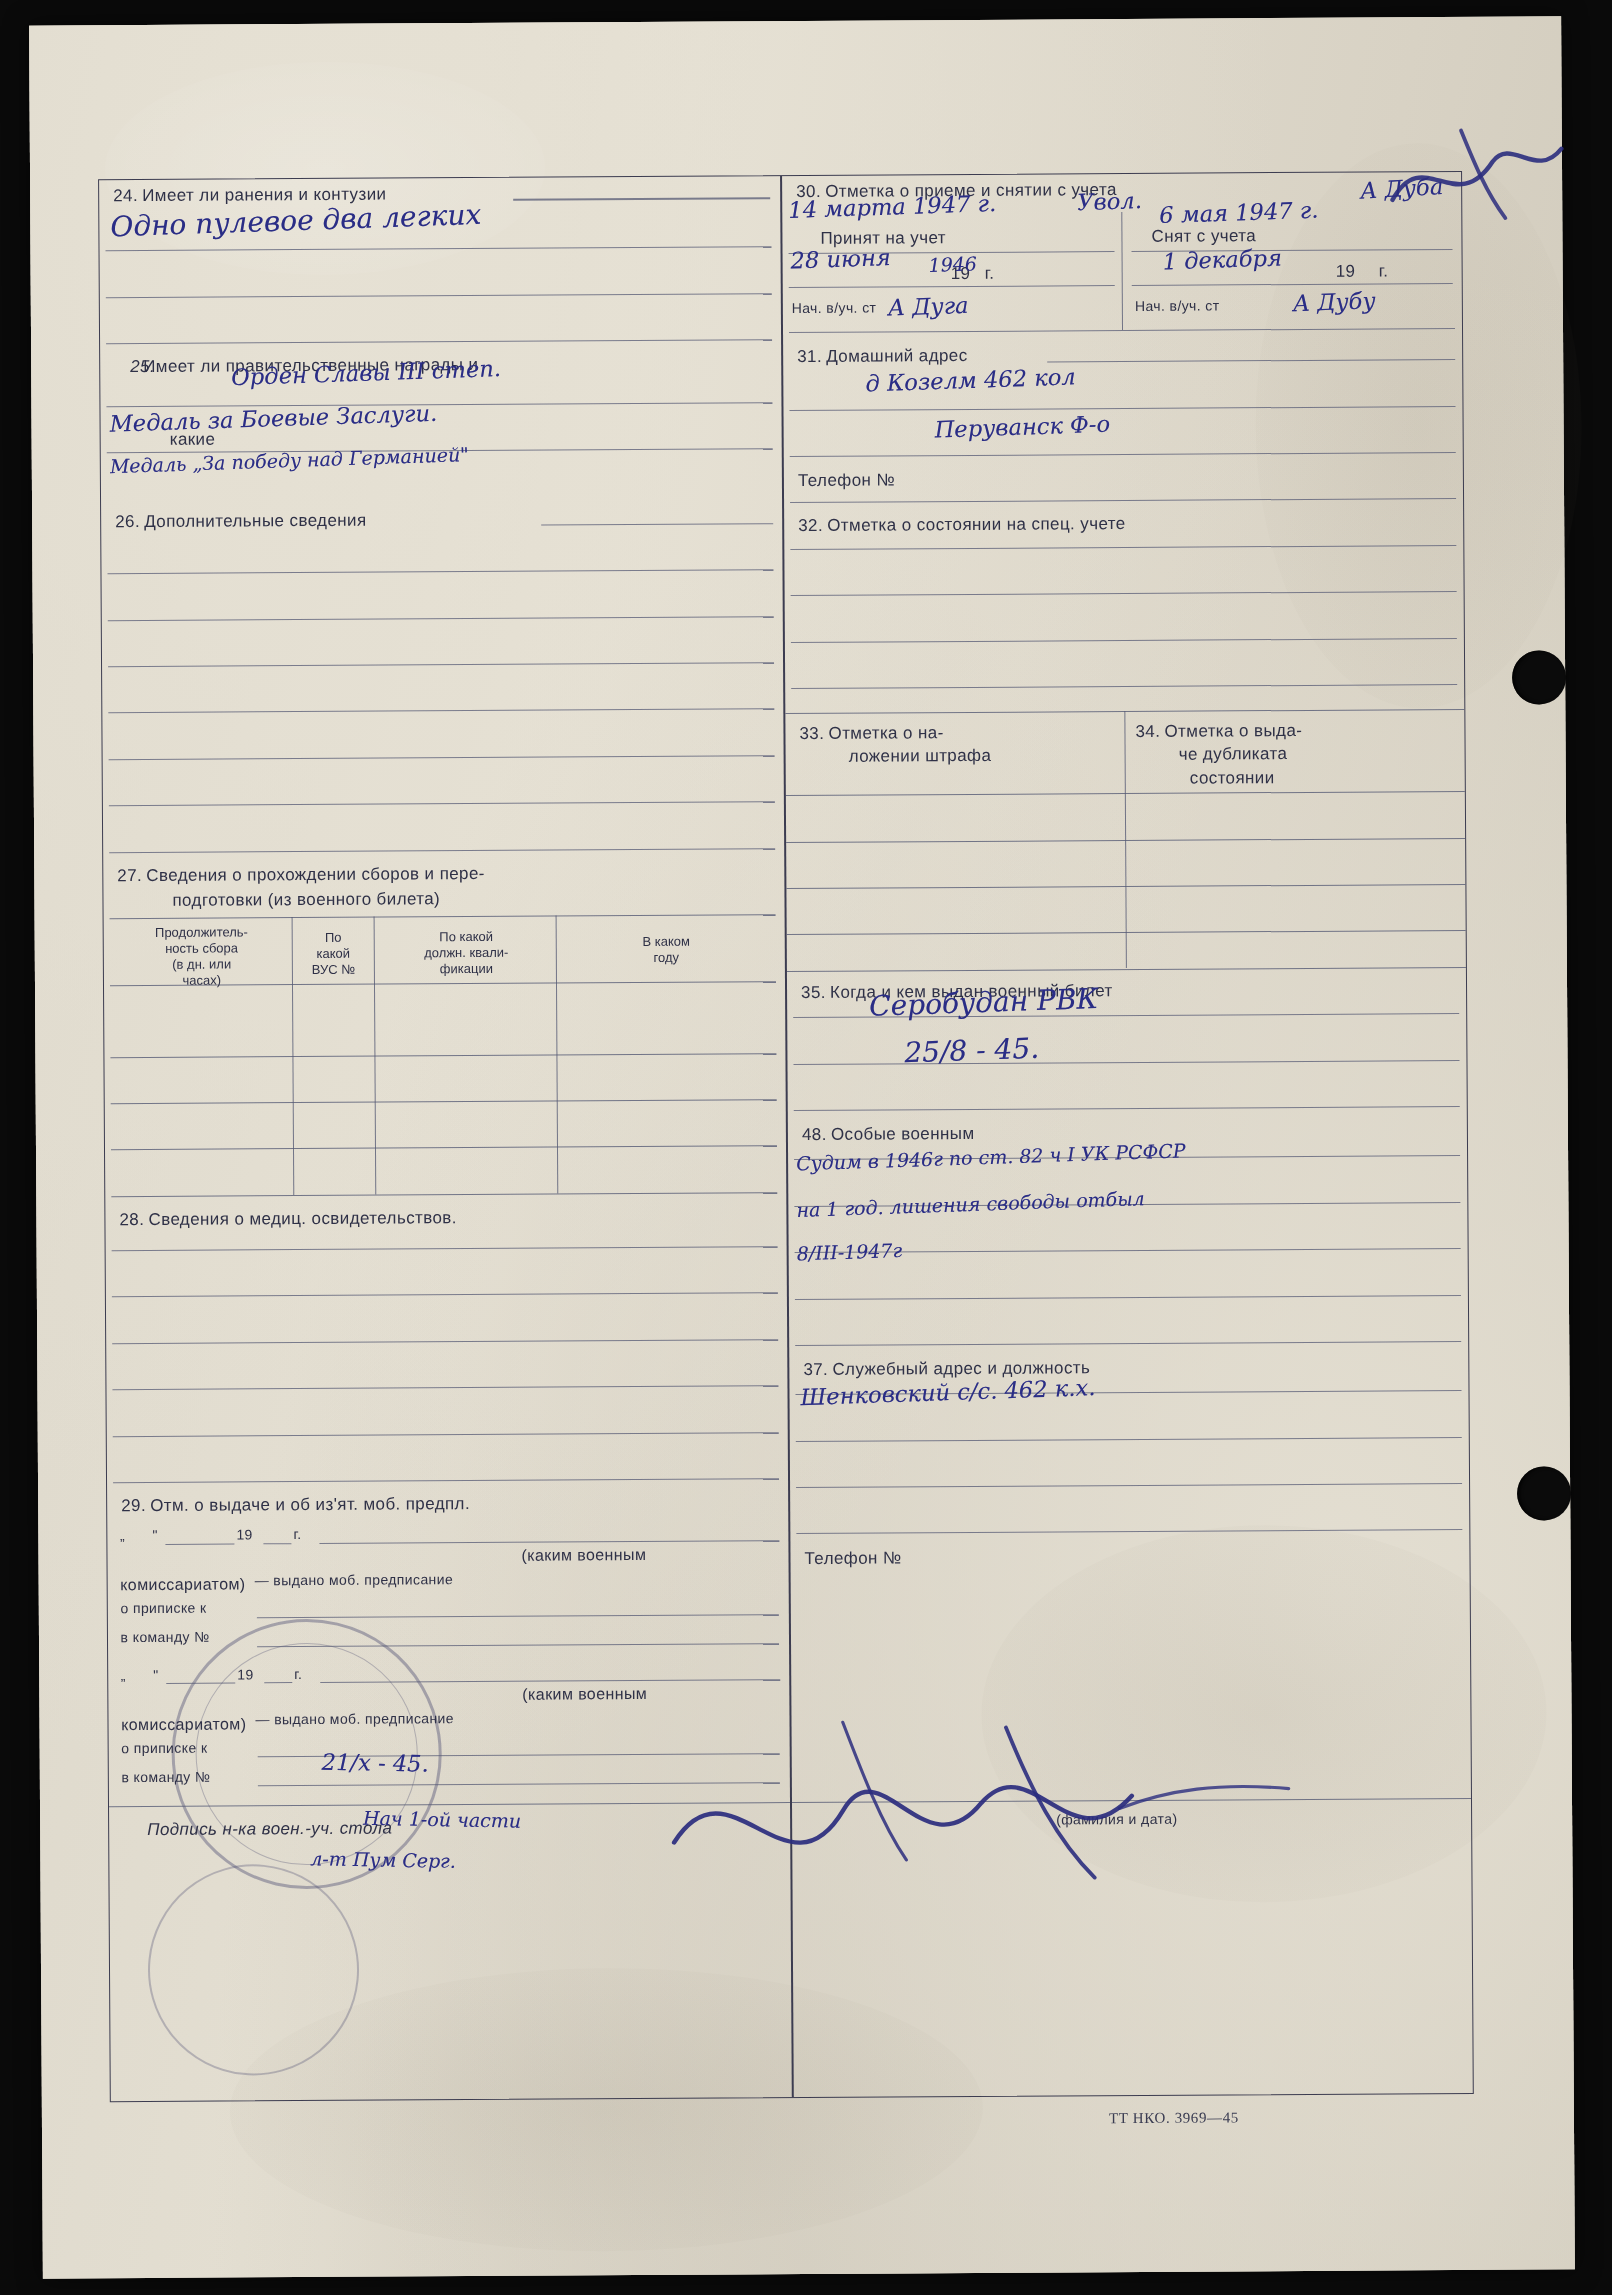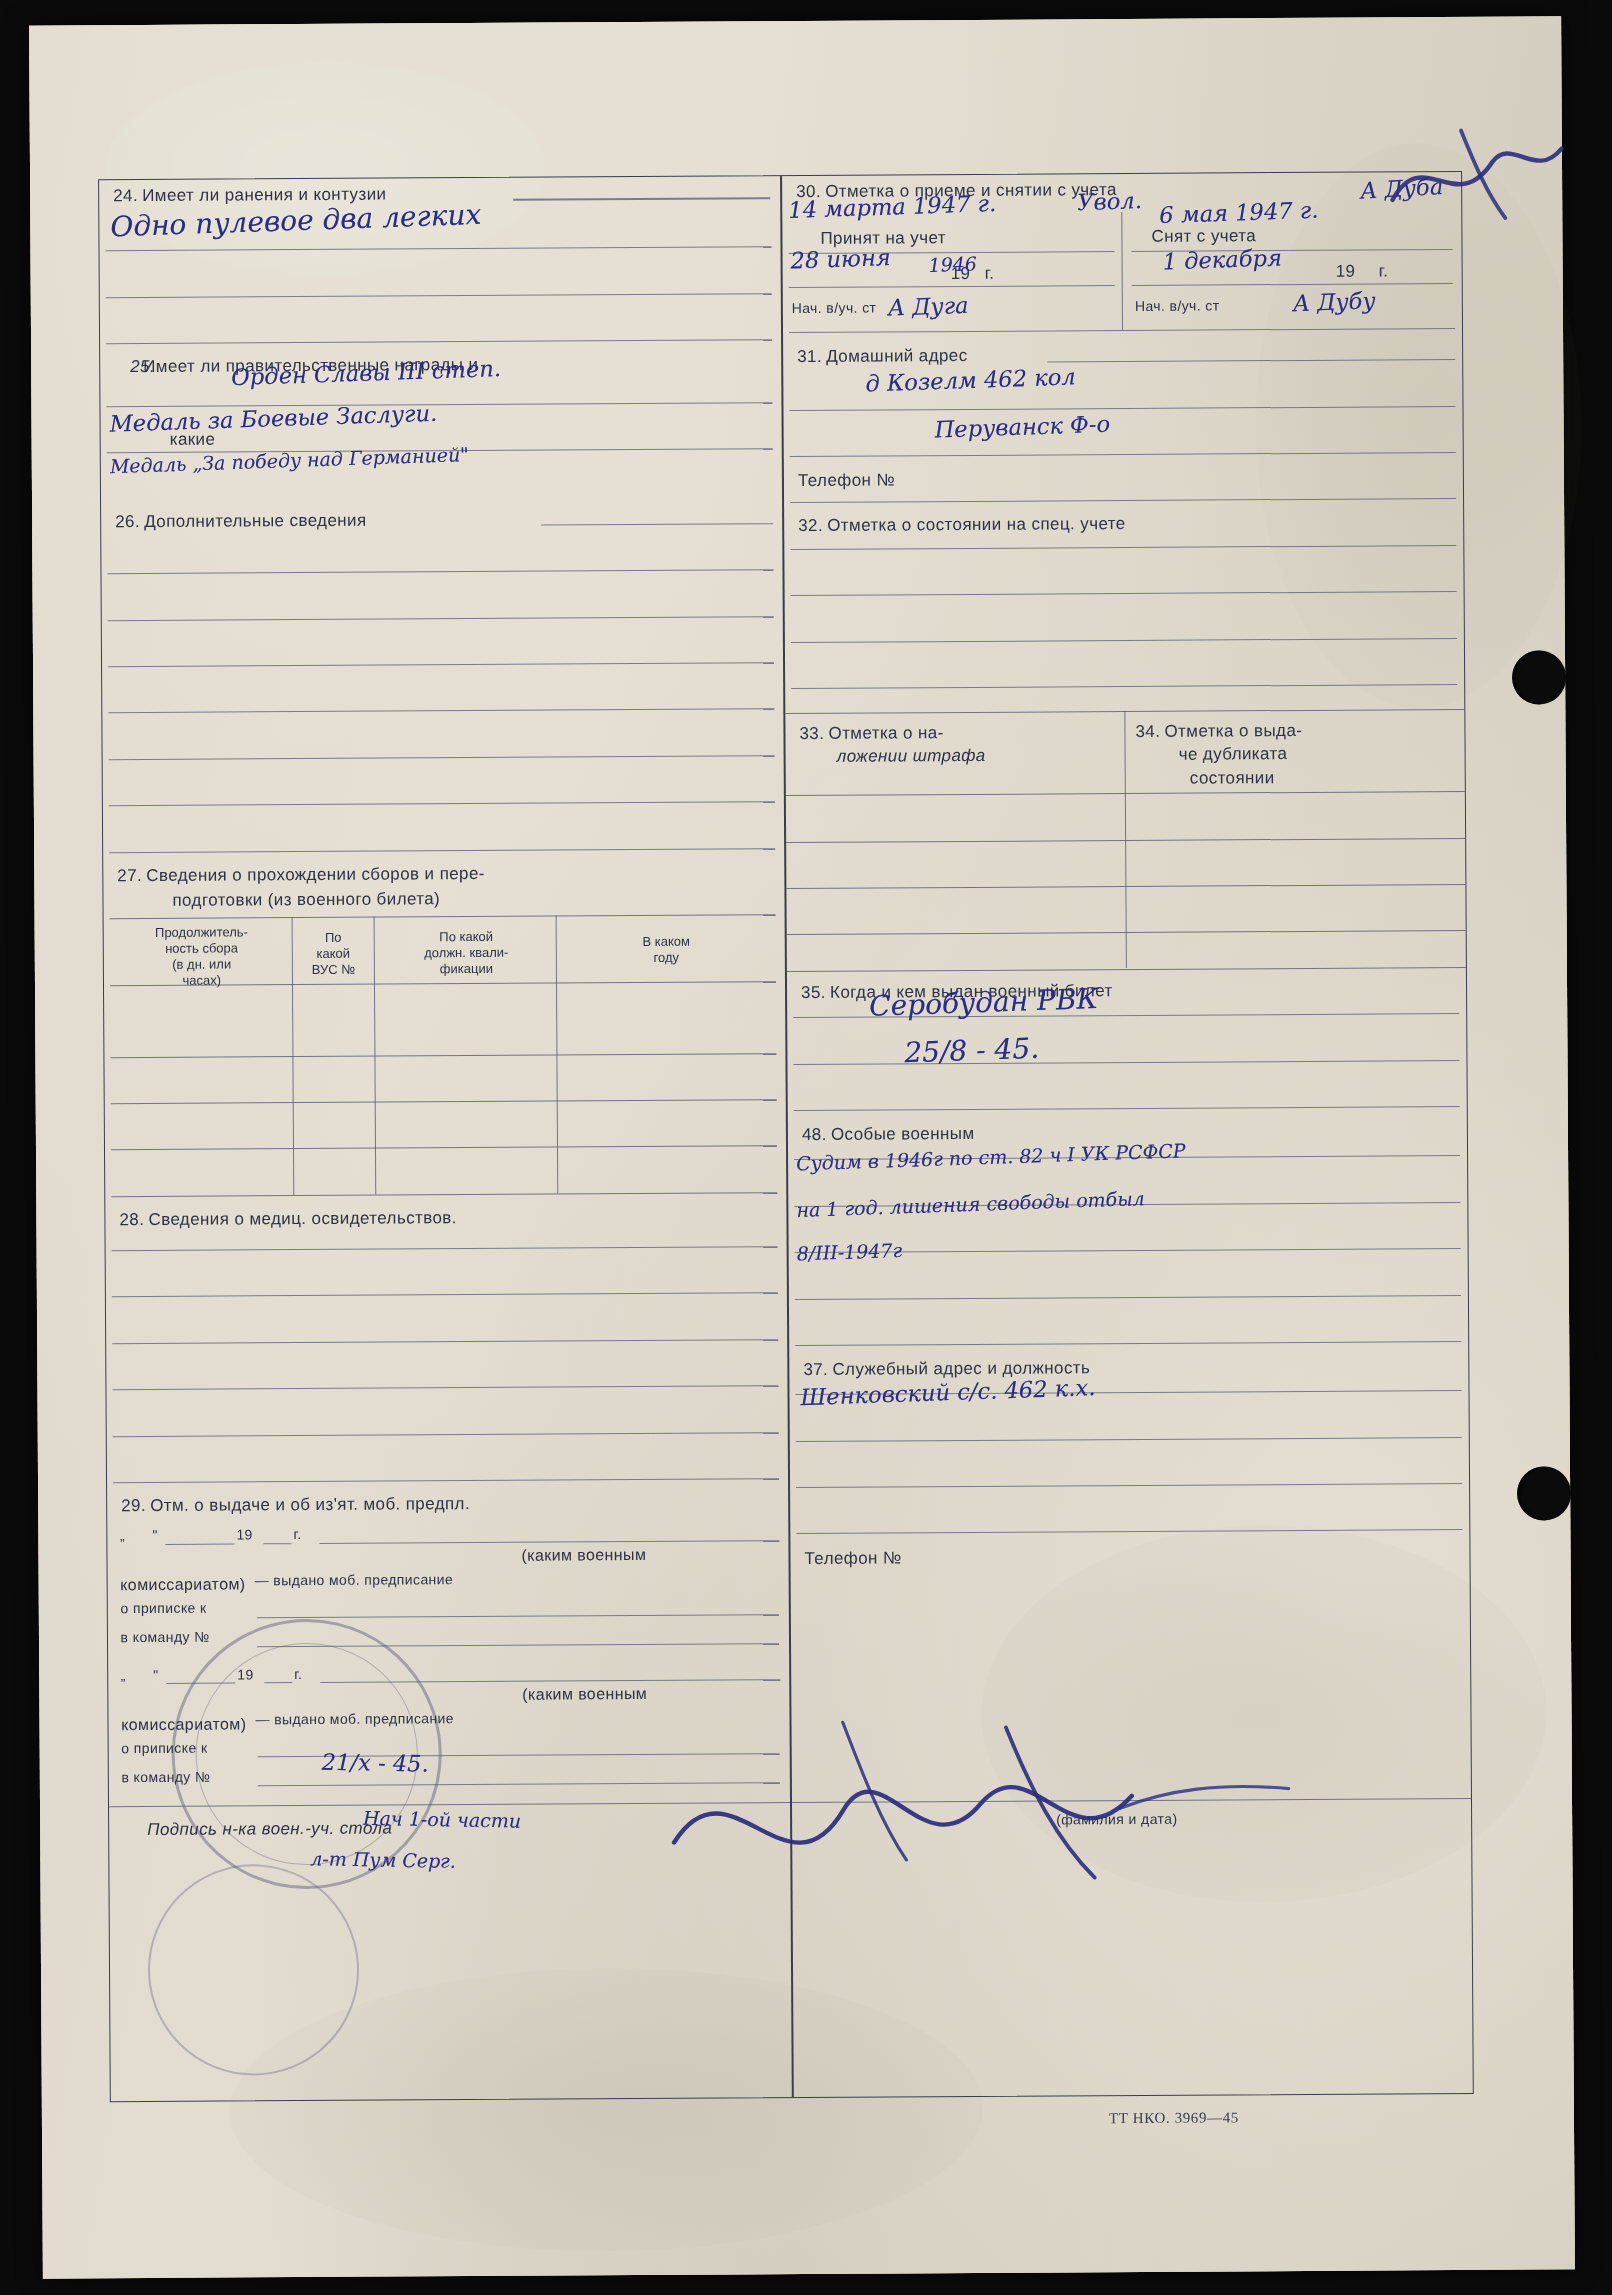--- a/index.html
+++ b/index.html
@@ -292,21 +292,21 @@
         <div class="lbl" style="left:43px; top:340px;">Отметка о состоянии на спец. учете</div>
         <div class="rule" style="left:6.3px; top:373px; width:666px;"></div>
         <div class="rule" style="left:6.3px; top:419px; width:666px;"></div>
         <div class="rule" style="left:6.3px; top:466px; width:666px;"></div>
         <div class="rule" style="left:6.3px; top:512px; width:666px;"></div>
 
         <div class="hrule" style="left:0px; top:537px; width:679px;"></div>
         <div class="vrule" style="left:339px; top:537px; height:257px;"></div>
         <div class="lbl" style="left:14px; top:548px;">33.</div>
         <div class="lbl" style="left:43px; top:548px;">Отметка о на-</div>
-        <div class="lbl" style="left:51px; top:571px;font-style:italic;">ложении штрафа</div>
+        <div class="lbl" style="left:63px; top:571px;">ложении штрафа</div>
         <div class="lbl" style="left:350px; top:548px;">34.</div>
         <div class="lbl" style="left:379px; top:548px;">Отметка о выда-</div>
         <div class="lbl" style="left:393px; top:571px;">че дубликата</div>
         <div class="lbl" style="left:404px; top:595px;">состоянии</div>
         <div class="hrule" style="left:0px; top:619px; width:679px;"></div>
         <div class="hrule" style="left:0px; top:666px; width:679px;"></div>
         <div class="hrule" style="left:0px; top:712px; width:679px;"></div>
         <div class="hrule" style="left:0px; top:758px; width:679px;"></div>
         <div class="hrule" style="left:0px; top:795px; width:679px;"></div>
 

